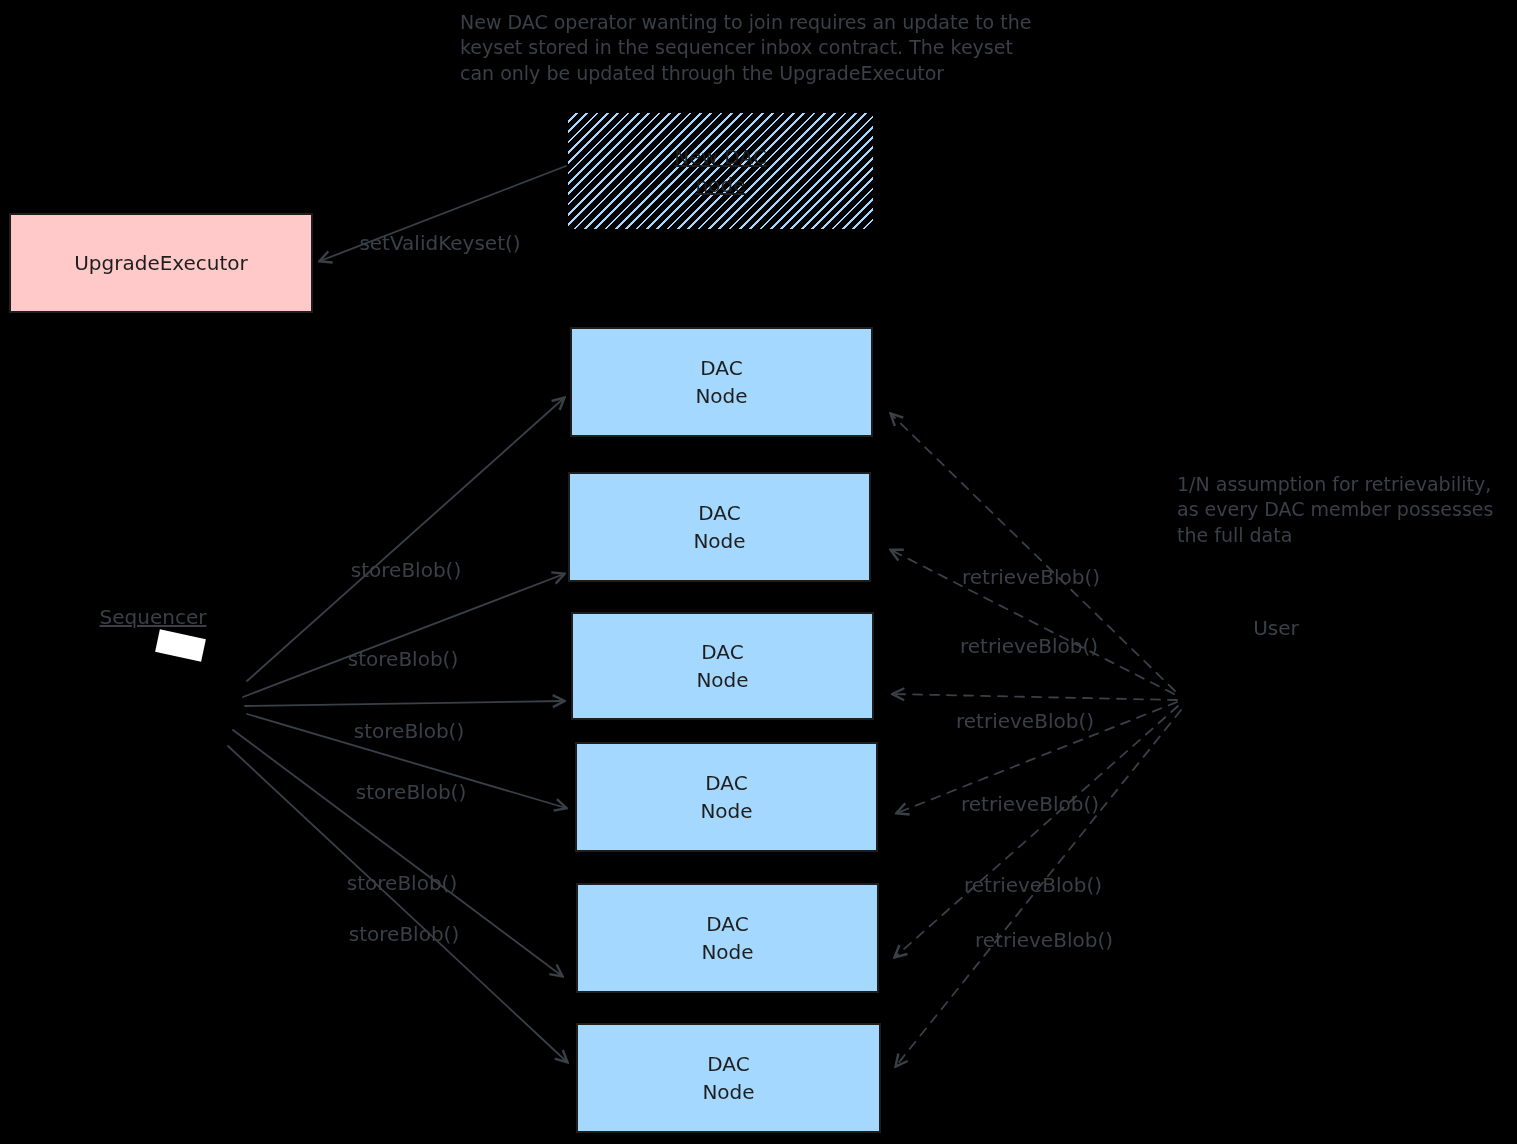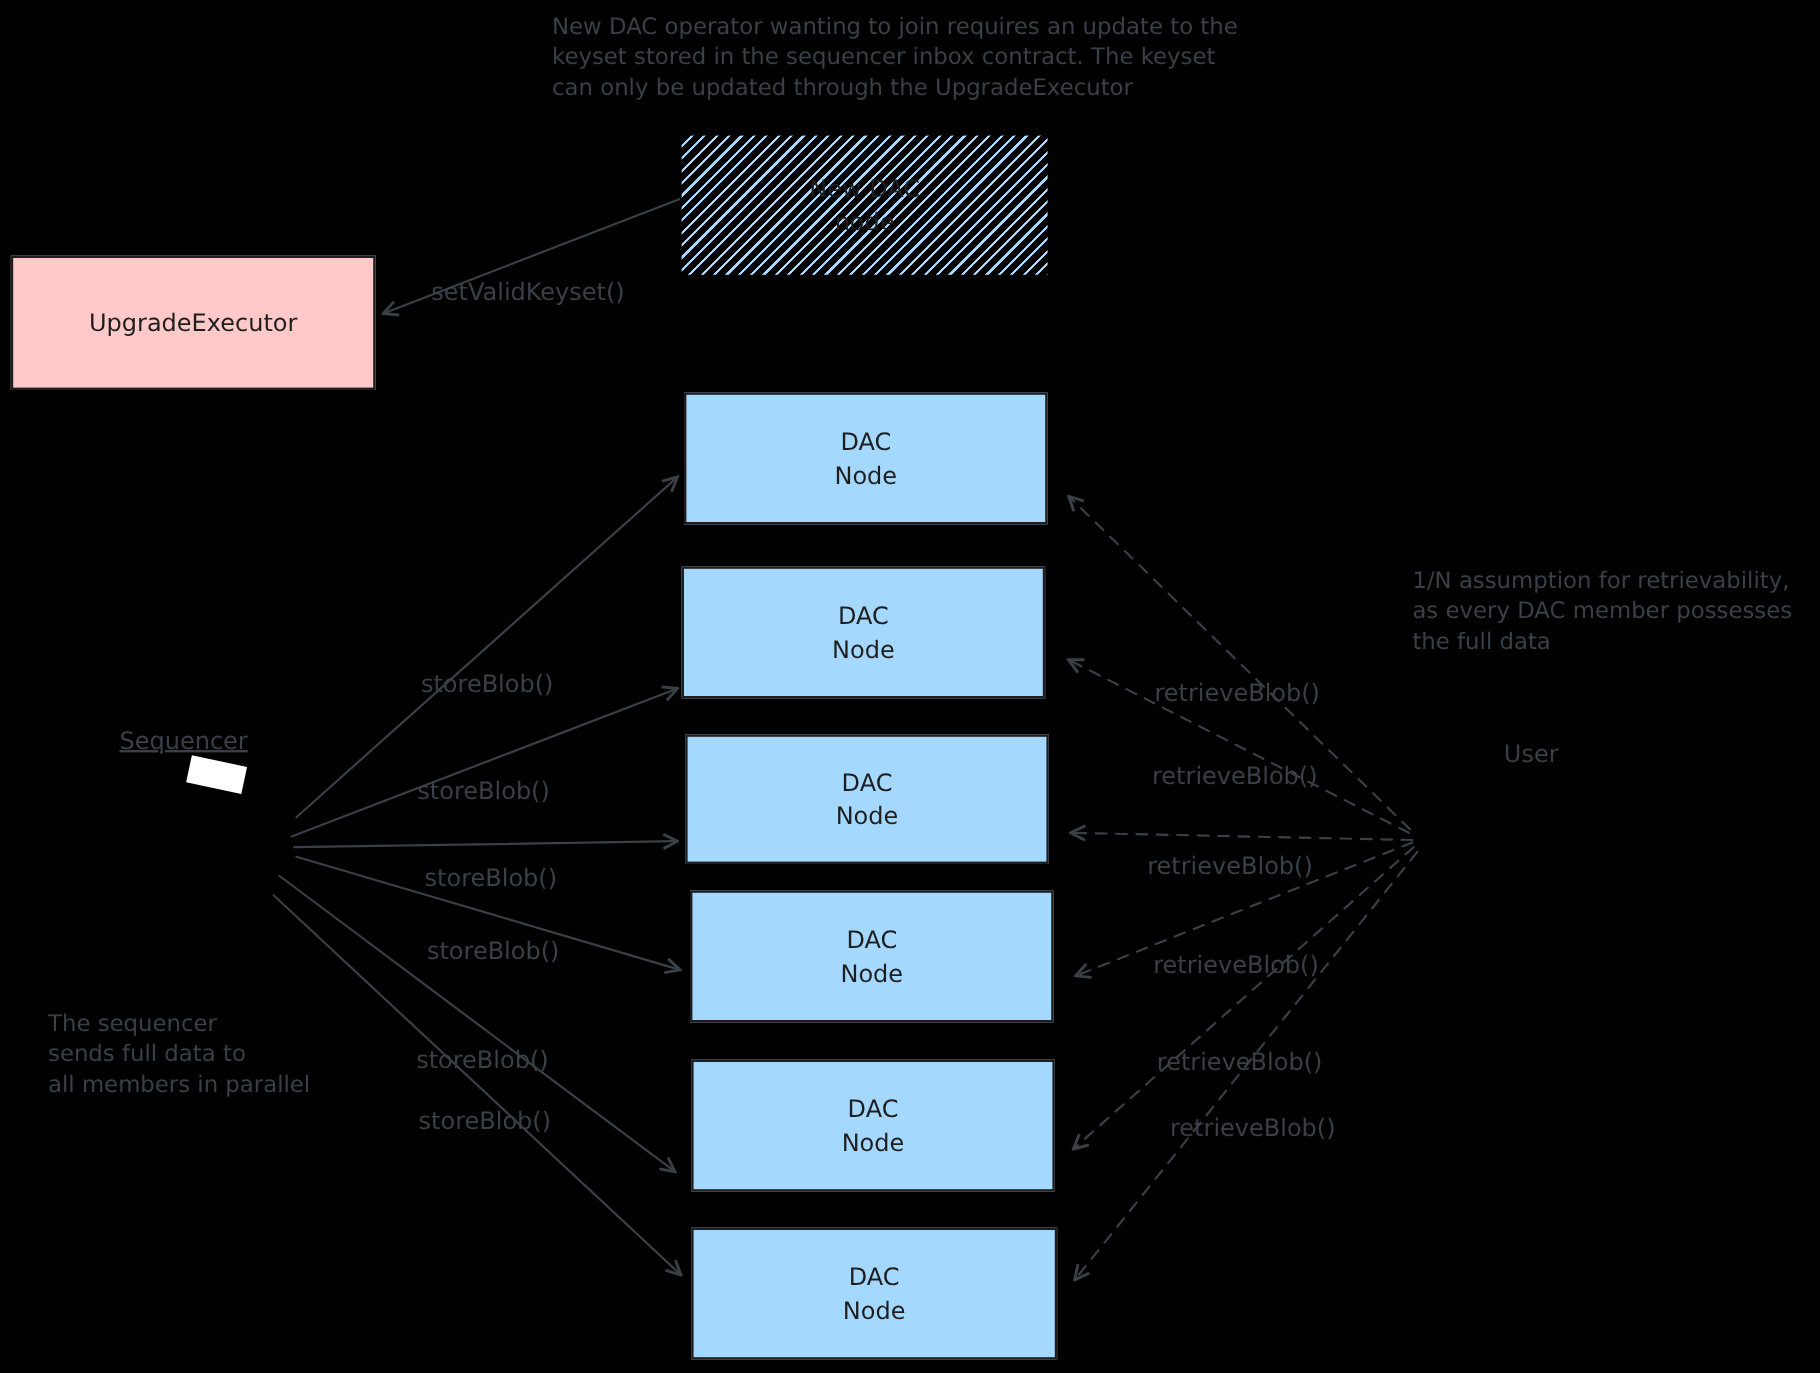--- a/index.html
+++ b/index.html
@@ -10,21 +10,21 @@
   .dashed{stroke-dasharray:9 8;}
   .ah{stroke:var(--ink,#3a4047);fill:none;stroke-width:1.6;}
   .box{position:absolute;display:flex;align-items:center;justify-content:center;
        text-align:center;color:var(--box-text,#1e1e1e);font-size:20px;line-height:1.4;
        white-space:pre-line;box-sizing:border-box;border:2px solid var(--box-text,#1e1e1e);}
   .executor{background:var(--executor-fill,#ffc9c9);}
   .node{background:var(--node-fill,#a5d8ff);}
   .hatched{border:none;
     background:repeating-linear-gradient(135deg,
       rgba(0,0,0,0) 0px, rgba(0,0,0,0) 5.4px,
-      var(--node-fill,#a5d8ff) 5.4px, var(--node-fill,#a5d8ff) 7.3px);}
+      var(--node-fill,#a5d8ff) 5.4px, var(--node-fill,#a5d8ff) 7.3px);text-decoration:underline;}
   .lbl{position:absolute;transform:translate(-50%,-50%);color:var(--ink,#3a4047);
        font-size:20px;white-space:nowrap;margin-top:30px;}
   .note{position:absolute;color:var(--ink,#3a4047);font-size:19px;line-height:1.33;
         white-space:pre-line;}
   .screen{position:absolute;left:157px;top:634px;width:47px;height:23px;
           background:var(--screen-white,#fff);transform:rotate(12deg);}
 </style>
 </head>
 <body>
 
@@ -53,28 +53,25 @@
     <path class="arrow dashed" d="M1178,706 L895,957" marker-end="url(#ah)"></path>
     <path class="arrow dashed" d="M1181,710 L896,1066" marker-end="url(#ah)"></path>
   </svg>
 
   <div class="note" style="left:460px;top:10px;">New DAC operator wanting to join requires an update to the
 keyset stored in the sequencer inbox contract. The keyset
 can only be updated through the UpgradeExecutor</div>
   <div class="note" style="left:1177px;top:472px;">1/N assumption for retrievability,
 as every DAC member possesses
 the full data</div>
-  <div class="note" style="left:40px;top:841px;">The sequencer
-sends full data to
-all members in parallel</div>
 
   <div class="box hatched" style="left:568px;top:113px;width:305px;height:116px;">New DAC
 node</div>
 
-  <div class="box executor" style="left:9px;top:213px;width:304px;height:112px;">UpgradeExecutor</div>
+  <div class="box executor" style="left:9px;top:213px;width:304px;height:100px;">UpgradeExecutor</div>
 
   <div class="box node" style="left:570px;top:327px;width:303px;height:110px;">DAC
 Node</div>
   <div class="box node" style="left:568px;top:472px;width:303px;height:110px;">DAC
 Node</div>
   <div class="box node" style="left:571px;top:612px;width:303px;height:108px;">DAC
 Node</div>
   <div class="box node" style="left:575px;top:742px;width:303px;height:110px;">DAC
 Node</div>
   <div class="box node" style="left:576px;top:883px;width:303px;height:110px;">DAC

